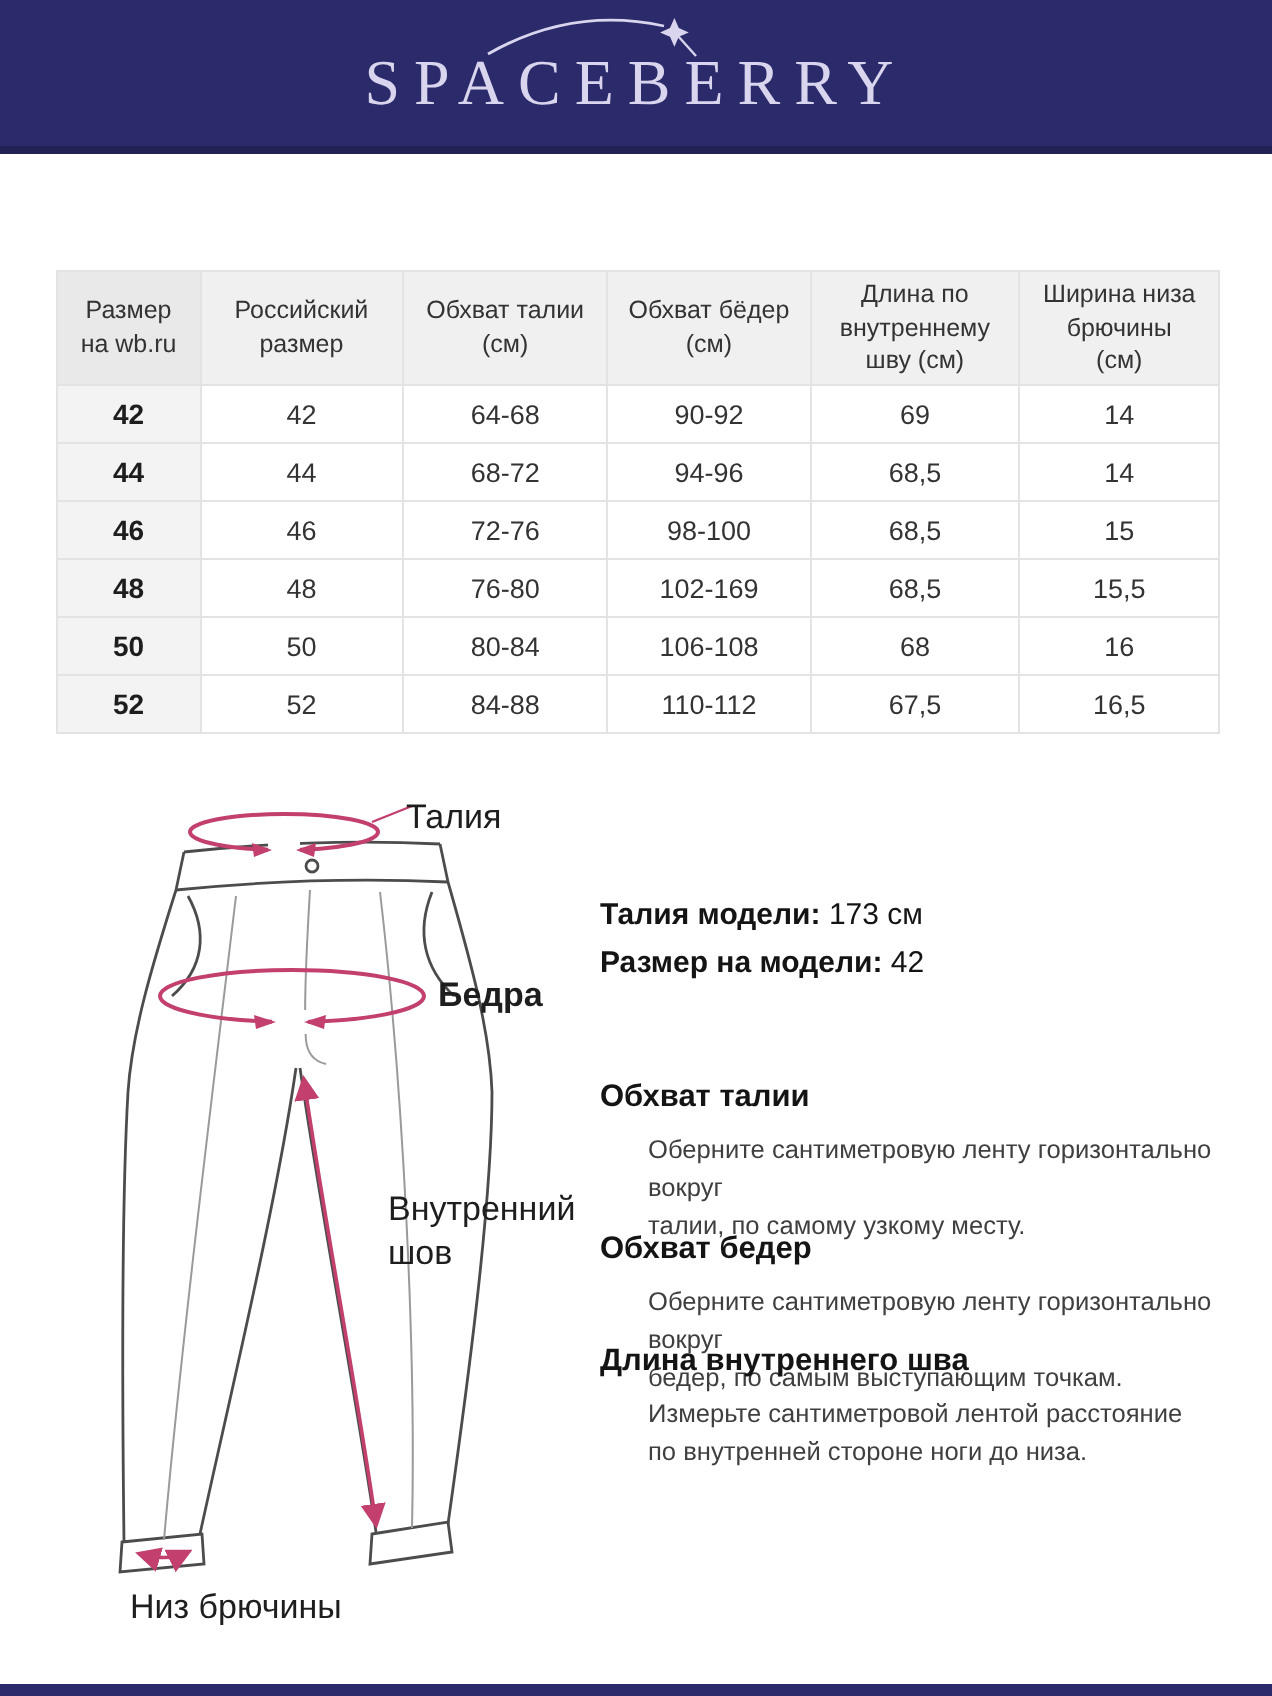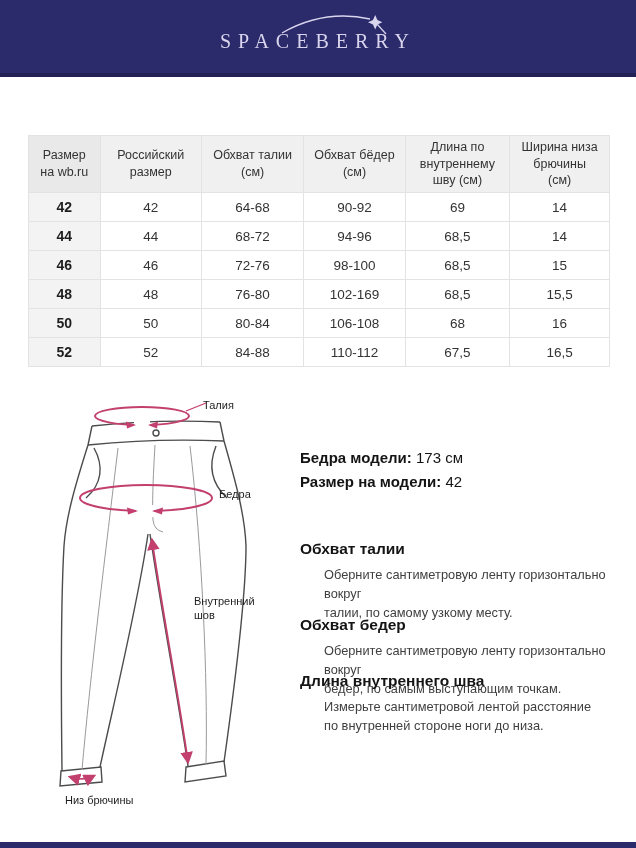--- a/index.html
+++ b/index.html
@@ -3,39 +3,39 @@
 <meta charset="utf-8">
 <style>
   html,body{margin:0;padding:0;background:#fff;}
   .canvas{position:relative;width:636px;height:848px;background:#ffffff;overflow:hidden;
           font-family:"Liberation Sans",sans-serif;color:#222;}
 
   
   .brand-header{position:absolute;left:0;top:0;width:636px;height:73px;background:#2b2a6a;
                 border-bottom:4px solid #232256;display:flex;align-items:center;justify-content:center;}
   .logo{position:relative;color:#d9d5ee;font-family:"Liberation Serif",serif;
-        font-size:20px;letter-spacing:7px;line-height:1;padding-top:8px;}
+        font-size:32px;letter-spacing:7px;line-height:1;padding-top:8px;}
   .star-svg{position:absolute;left:58px;top:-16px;width:120px;height:34px;}
 
   
   .size-table{position:absolute;left:28px;top:135px;width:582px;border-collapse:collapse;table-layout:fixed;}
   .size-table th,.size-table td{border:1px solid #e3e3e3;text-align:center;vertical-align:middle;padding:2px 3px;}
   .size-table th{background:#f0f0f0;font-weight:normal;font-size:12.5px;line-height:1.35;color:#333;
                  height:52px;white-space:pre-line;}
   .size-table th.corner{background:#e9e9e9;}
   .size-table td{height:24px;font-size:13.5px;color:#333;background:#fff;}
   .size-table td.size-col{background:#f3f3f3;font-weight:bold;font-size:14px;color:#1d1d1d;}
   .c0{width:12%}.c1{width:17.5%}.c2{width:17.7%}.c3{width:17.5%}.c4{width:18.1%}.c5{width:17.2%}
 
   
   .figure{position:absolute;left:30px;top:388px;width:262px;height:432px;}
   .figure svg{position:absolute;left:0;top:0;}
-  .fig-label{position:absolute;font-size:11px;color:#1e1e1e;line-height:1.3;white-space:pre-line;}
+  .fig-label{position:absolute;font-size:17px;color:#1e1e1e;line-height:1.3;white-space:pre-line;}
   .lbl-waist{left:173px;top:10px;}
-  .lbl-hips{left:189px;top:99px;}
+  .lbl-hips{left:189px;top:99px;font-weight:bold;}
   .lbl-seam{left:164px;top:206px;}
   .lbl-bottom{left:35px;top:405px;}
 
   
   .model-info{position:absolute;left:300px;top:446px;width:315px;}
   .model-line{font-size:15px;line-height:24px;color:#141414;}
   .model-line .lab{font-weight:bold;}
   .guide-sec{position:absolute;left:300px;width:318px;}
   .sec-1{top:540px;} .sec-2{top:616px;} .sec-3{top:672px;}
   .guide-title{font-size:15.5px;font-weight:bold;color:#141414;margin:0 0 7px 0;}
@@ -185,21 +185,21 @@
     </svg>
     <span class="fig-label lbl-waist">Талия</span>
     <span class="fig-label lbl-hips">Бедра</span>
     <span class="fig-label lbl-seam">Внутренний
 шов</span>
     <span class="fig-label lbl-bottom">Низ брючины</span>
   </div>
 
   <div class="model-info">
     <div class="model-line">
-      <span class="lab">Бедра модели:</span>
+      <span class="lab">Талия модели:</span>
       <span class="val">173 см</span>
     </div>
     <div class="model-line">
       <span class="lab">Размер на модели:</span>
       <span class="val">42</span>
     </div>
   </div>
 
   <div class="guide-sec sec-1">
     <div class="guide-title">Обхват талии</div>

